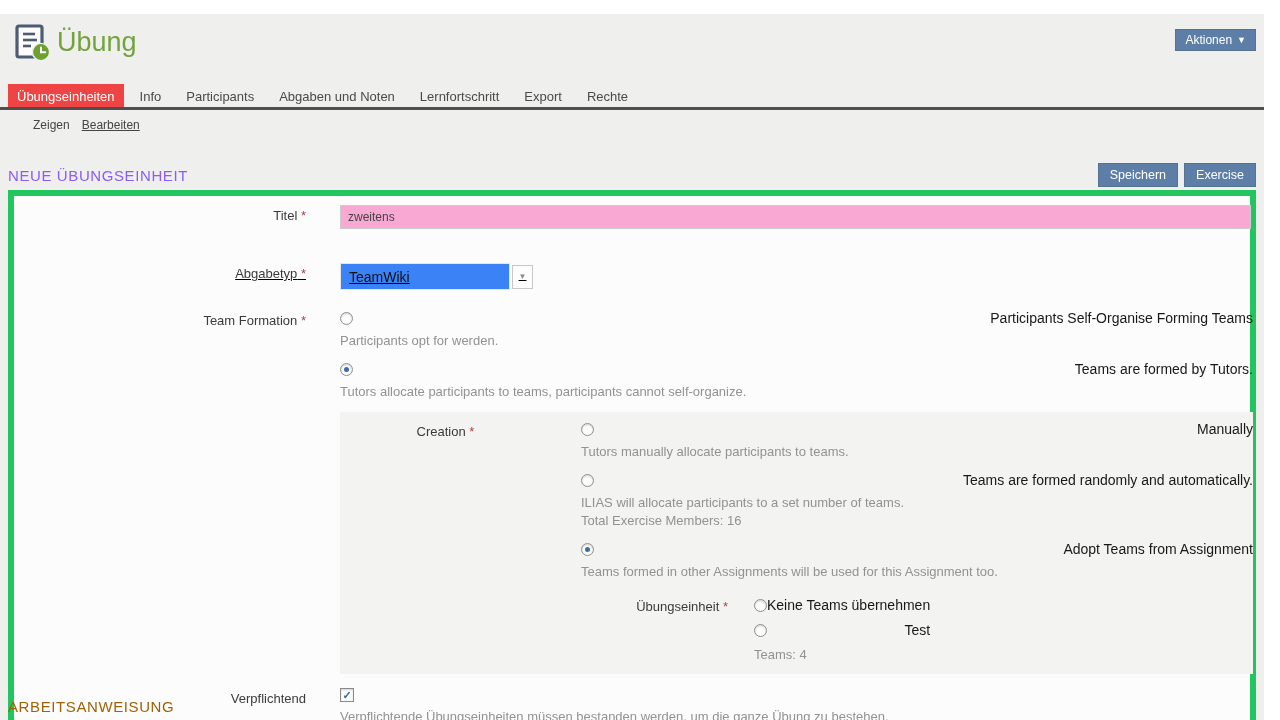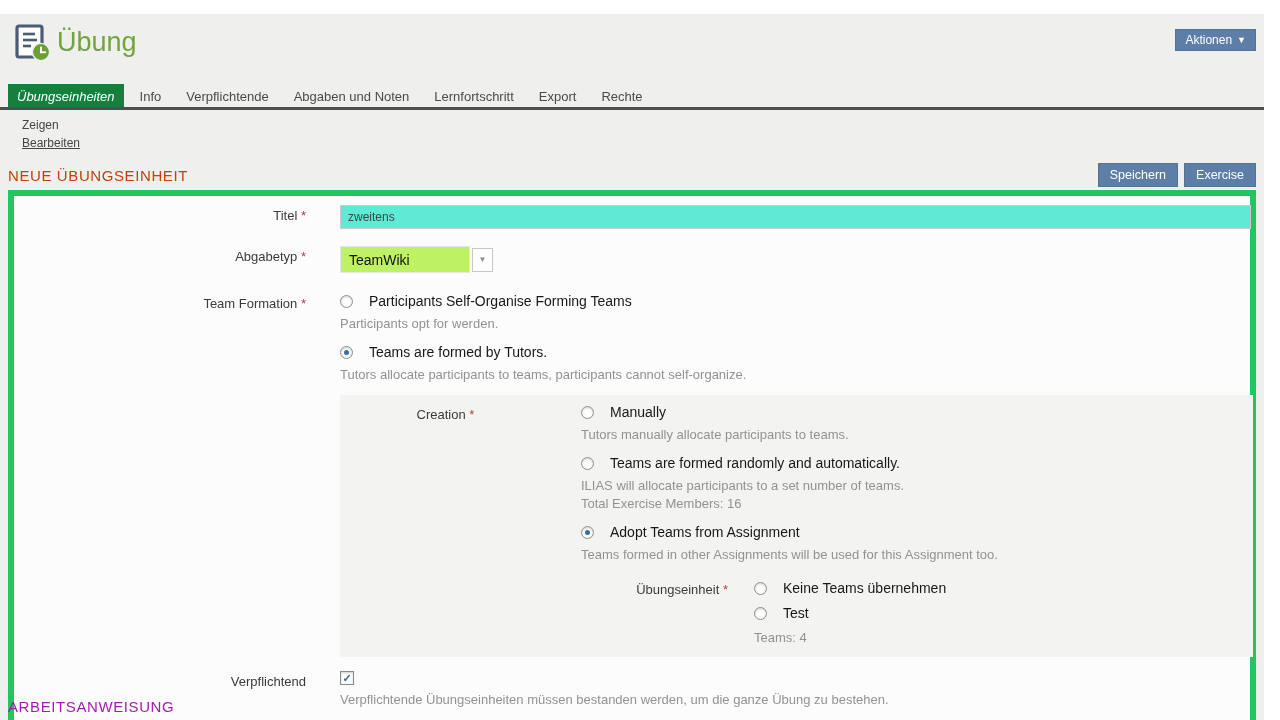--- a/index.html
+++ b/index.html
@@ -34,35 +34,35 @@
   
   .tabbar {
     position: absolute; top: 70px; left: 0; right: 0;
     height: 26px; border-bottom: 3px solid #4f4f4f;
     display: flex; padding-left: 8px;
   }
   .tab {
     font-size: 13px; color: #4a4a4a; line-height: 26px;
     padding: 0 9px; margin-right: 7px; cursor: pointer; white-space: nowrap;
   }
-  .tab.active { background: #15803d; color: #ffffff; font-style: italic; }
+  .tab.active { background: #ef4444; color: #ffffff; }
   .subtabs {
     position: absolute; top: 104px; left: 0;
-    display: flex; gap: 4px; padding-left: 22px;
-    font-size: 12px; color: #454545; flex-direction: column;
+    display: flex; gap: 12px; padding-left: 33px;
+    font-size: 12px; color: #454545;
   }
   .subtab { cursor: pointer; }
   .subtab.active { text-decoration: underline; }
   
   .section-head {
     position: absolute; top: 148px; left: 8px; right: 8px;
     display: flex; justify-content: space-between; align-items: center; height: 26px;
   }
   .section-title {
-    font-size: 15px; color: #c2410c; letter-spacing: 0.6px;
+    font-size: 15px; color: #8b5cf6; letter-spacing: 0.6px;
   }
   .cmd-buttons { display: flex; gap: 6px; }
   .btn {
     background: #5d7ea6; border: 1px solid #54738f;
     color: #fff; font-size: 12.5px; height: 24px; line-height: 22px;
     padding: 0 11px; cursor: pointer;
   }
   
   .panel {
     position: absolute; top: 176px; left: 8px;
@@ -71,44 +71,44 @@
     padding-bottom: 14px;
   }
   .frow { display: flex; }
   .flabel {
     width: 292px; text-align: right; flex: none;
     font-size: 13px; color: #3b3b3b; padding-top: 3px;
   }
   .req { color: #b04040; }
   .fcontrol { margin-left: 34px; flex: 1; }
   .row-titel { padding-top: 9px; }
-  .row-abgabetyp { margin-top: 17px; }
+  .row-abgabetyp { margin-top: 34px; text-decoration: underline; }
   .row-teamformation { margin-top: 20px; }
   .row-verpflichtend { margin-top: 14px; }
   .text-input {
     width: 911px; height: 24px;
-    border: 1px solid #cccccc; background: #5eead4;
+    border: 1px solid #cccccc; background: #f9a8d4;
     font-family: "Liberation Sans", sans-serif;
     font-size: 12px; color: #444; padding: 4px 7px;
   }
   
   .select-wrap { display: flex; align-items: center; }
   .select-value {
-    width: 130px; height: 27px; line-height: 27px;
-    background: #bef264; border: 1px solid #e6e6e6;
+    width: 170px; height: 27px; line-height: 27px;
+    background: #3b82f6; border: 1px solid #e6e6e6;
     font-size: 14px; color: #111; padding-left: 8px; cursor: pointer;
   }
   .select-btn {
     width: 21px; height: 24px; margin-left: 2px;
     background: #fdfdfd; border: 1px solid #c8c8c8;
     display: flex; align-items: center; justify-content: center;
     color: #8a8a8a; font-size: 8px; cursor: pointer;
   }
   
-  .opt { display: flex; align-items: center; gap: 16px; cursor: pointer; }
+  .opt { display: flex; align-items: center; gap: 0; cursor: pointer; justify-content: space-between; }
   .opt-label { font-size: 14px; color: #181818; }
   .radio {
     width: 13px; height: 13px; flex: none;
     border-radius: 50%; border: 1px solid #8e8e8e;
     background: #fdfdfd; position: relative;
     box-shadow: inset 0 1px 2px rgba(0,0,0,0.18);
   }
   .radio.checked::after {
     content: ""; position: absolute; left: 3px; top: 3px;
     width: 5px; height: 5px; border-radius: 50%; background: #3a6da2;
@@ -137,21 +137,21 @@
     width: 14px; height: 14px; flex: none;
     border: 1px solid #8a8a8a; background: #fdfdfd;
     box-shadow: inset 0 1px 2px rgba(0,0,0,0.18);
     display: flex; align-items: center; justify-content: center;
     font-size: 11px; font-weight: bold; color: #3a6da2; cursor: pointer;
   }
   .cb-helper { margin-top: 7px; }
   
   .section2-title {
     position: absolute; top: 684px; left: 8px;
-    font-size: 15px; color: #a21caf; letter-spacing: 0.6px; text-align: right;
+    font-size: 15px; color: #a16207; letter-spacing: 0.6px; text-align: right;
   }
 </style>
 </head>
 <body>
 
 <div class="page">
 
   <div class="header">
     <span class="obj-icon">
       <svg width="37" height="38" viewBox="0 0 37 38">
@@ -166,21 +166,21 @@
     <div class="page-title">Übung</div>
     <div class="actions-btn">
       <span>Aktionen</span>
       <span class="caret">▼</span>
     </div>
   </div>
 
   <div class="tabbar">
     <div class="tab active">Übungseinheiten</div>
     <div class="tab">Info</div>
-    <div class="tab">Verpflichtende</div>
+    <div class="tab">Participants</div>
     <div class="tab">Abgaben und Noten</div>
     <div class="tab">Lernfortschritt</div>
     <div class="tab">Export</div>
     <div class="tab">Rechte</div>
   </div>
 
   <div class="subtabs">
     <span class="subtab">Zeigen</span>
     <span class="subtab active">Bearbeiten</span>
   </div>

